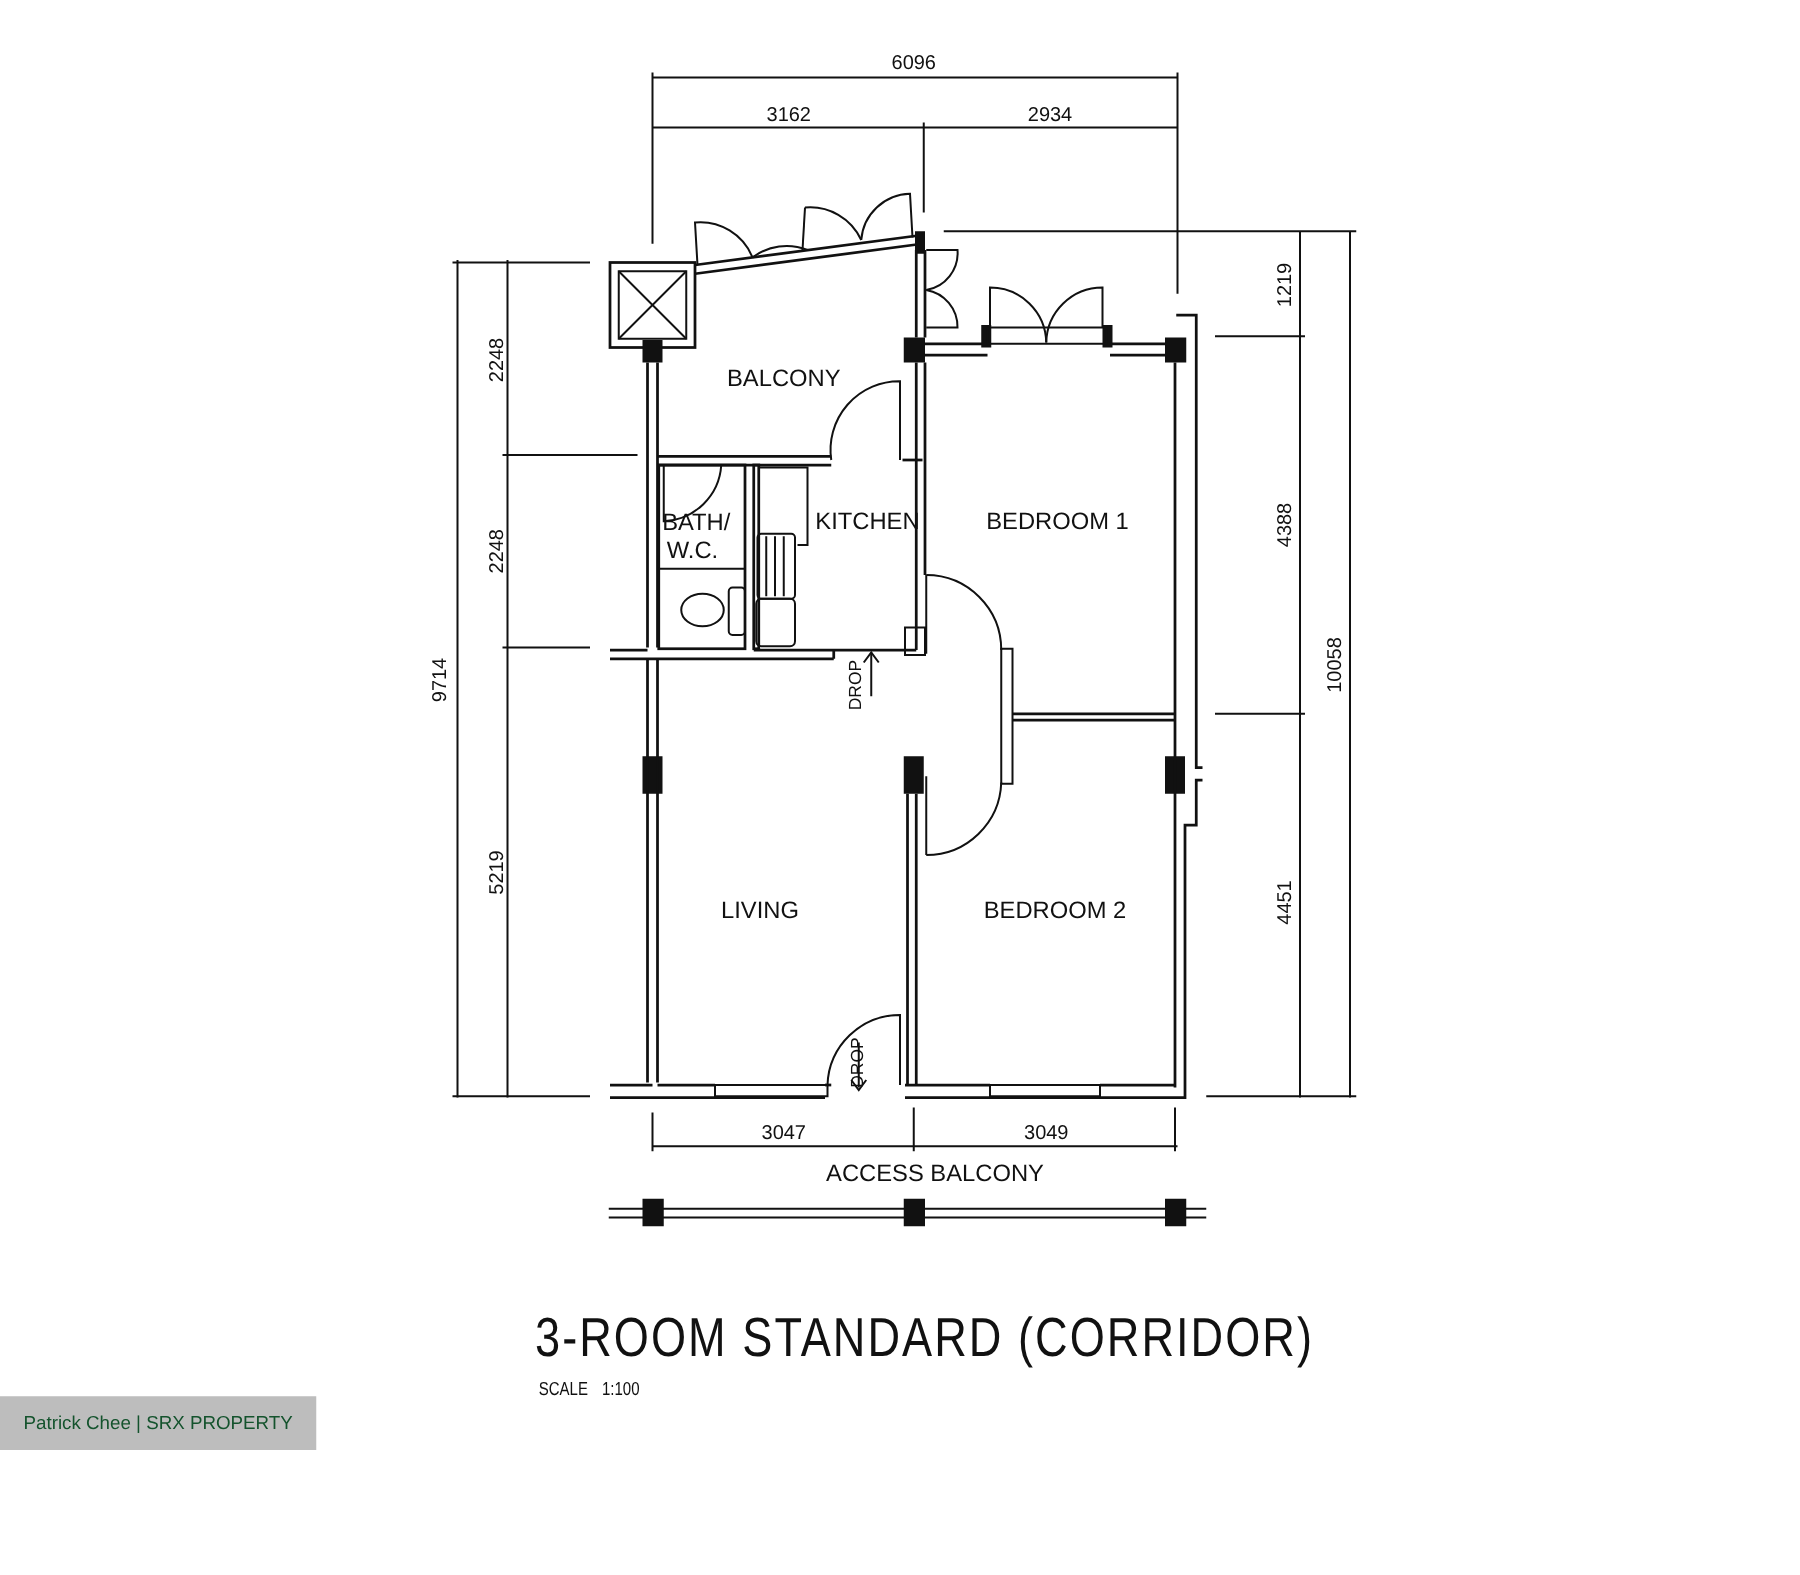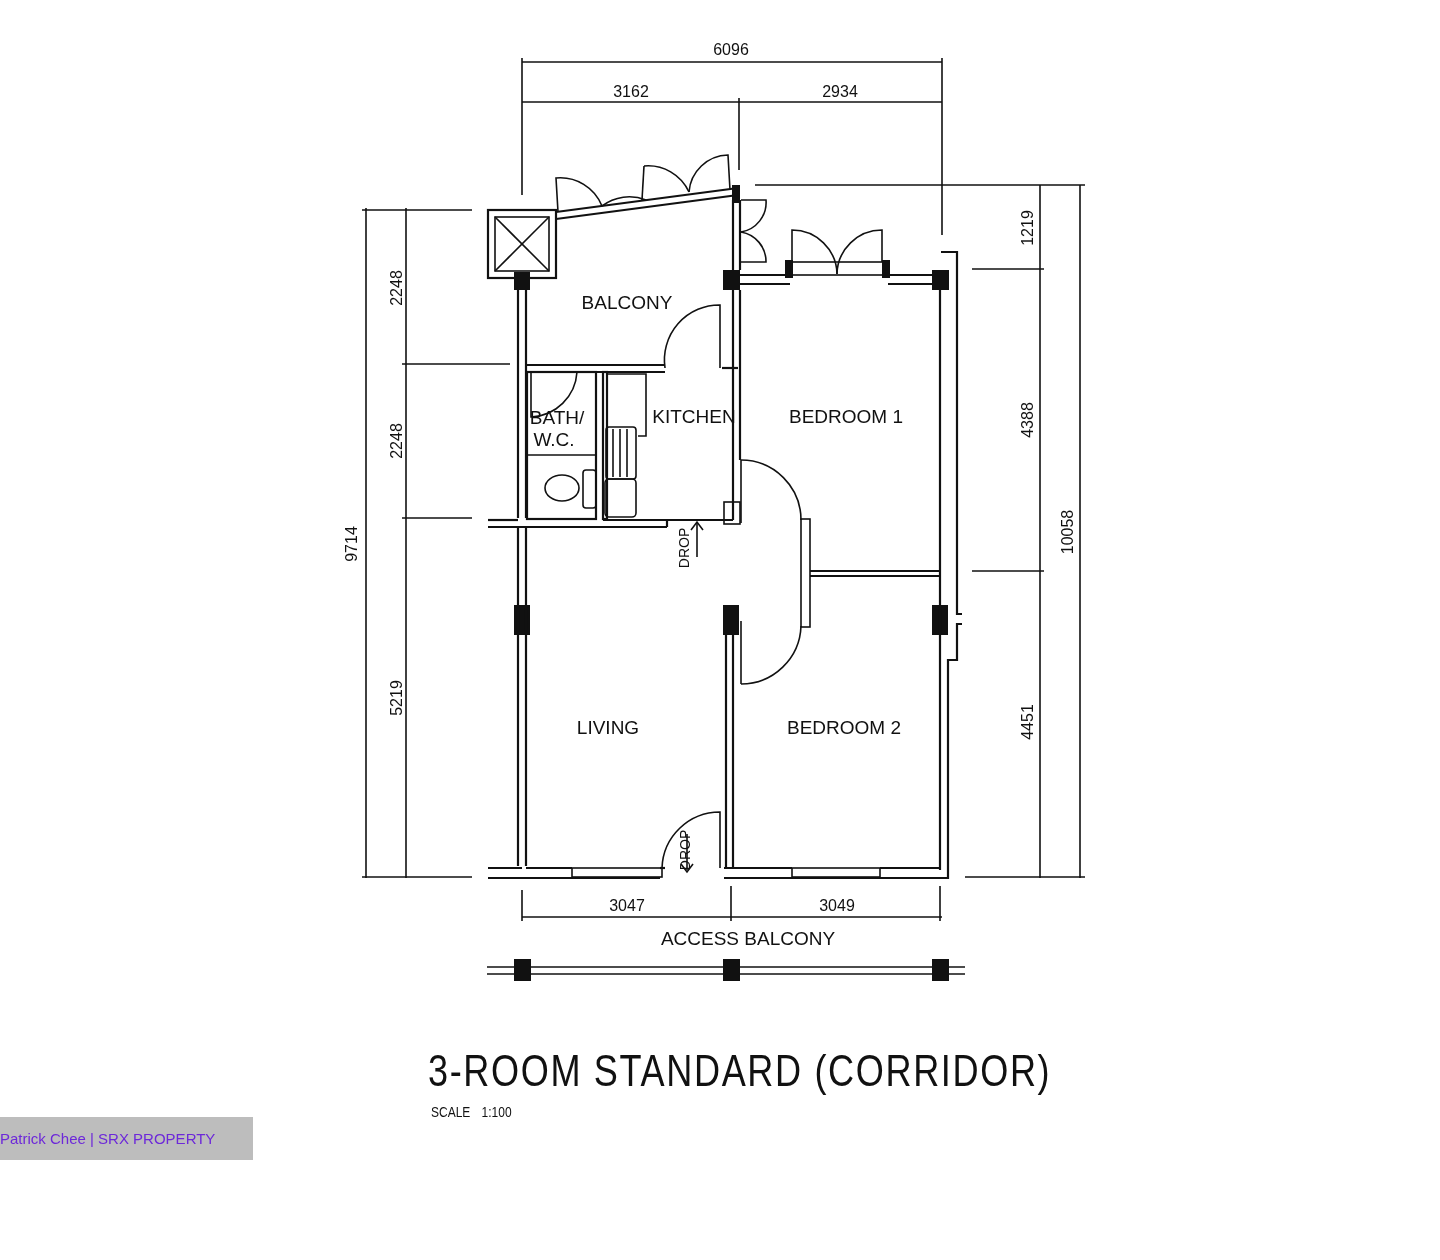--- a/index.html
+++ b/index.html
@@ -4,21 +4,21 @@
   <style>
     html, body { margin: 0; padding: 0; background: #ffffff; }
     body { width: 1440px; height: 1260px; position: relative; overflow: hidden; font-family: "Liberation Sans", sans-serif; }
     #plan { position: absolute; left: 0; top: 0; }
     .dim { font-family: "Liberation Sans", sans-serif; font-size: 16px; fill: #111; font-stretch: condensed; }
     .room { font-family: "Liberation Sans", sans-serif; font-size: 19px; fill: #111; }
     .small { font-family: "Liberation Sans", sans-serif; font-size: 14px; fill: #111; }
     .title { position: absolute; left: 428px; top: 1046px; font-family: "Liberation Sans", sans-serif; font-size: 44px; font-weight: 300; color: #111; letter-spacing: 2px; transform: scaleX(0.82); transform-origin: left top; white-space: nowrap; }
     .scale { position: absolute; left: 431px; top: 1103px; font-family: "Liberation Sans", sans-serif; font-size: 15px; color: #111; transform: scaleX(0.8); transform-origin: left top; white-space: nowrap; }
     .scale span { margin-right: 14px; }
-    .watermark { position: absolute; left: 0; top: 1117px; width: 253px; height: 43px; background: #bdbdbd; color: #6d28d9; font-family: "Liberation Sans", sans-serif; font-size: 15px; line-height: 43px; white-space: nowrap; }
+    .watermark { position: absolute; left: 0; top: 1117px; width: 253px; height: 43px; background: #bdbdbd; color: #14532d; font-family: "Liberation Sans", sans-serif; font-size: 15px; line-height: 43px; text-align: center; white-space: nowrap; }
     .wall { fill: none; stroke: #111; stroke-width: 2.2; }
     .thin { fill: none; stroke: #111; stroke-width: 1.6; }
     .col { fill: #111; }
   </style>
 </head>
 <body>
 
 <svg id="plan" width="1440" height="1260" viewBox="0 0 1440 1260" xmlns="http://www.w3.org/2000/svg">
 
   <g>

